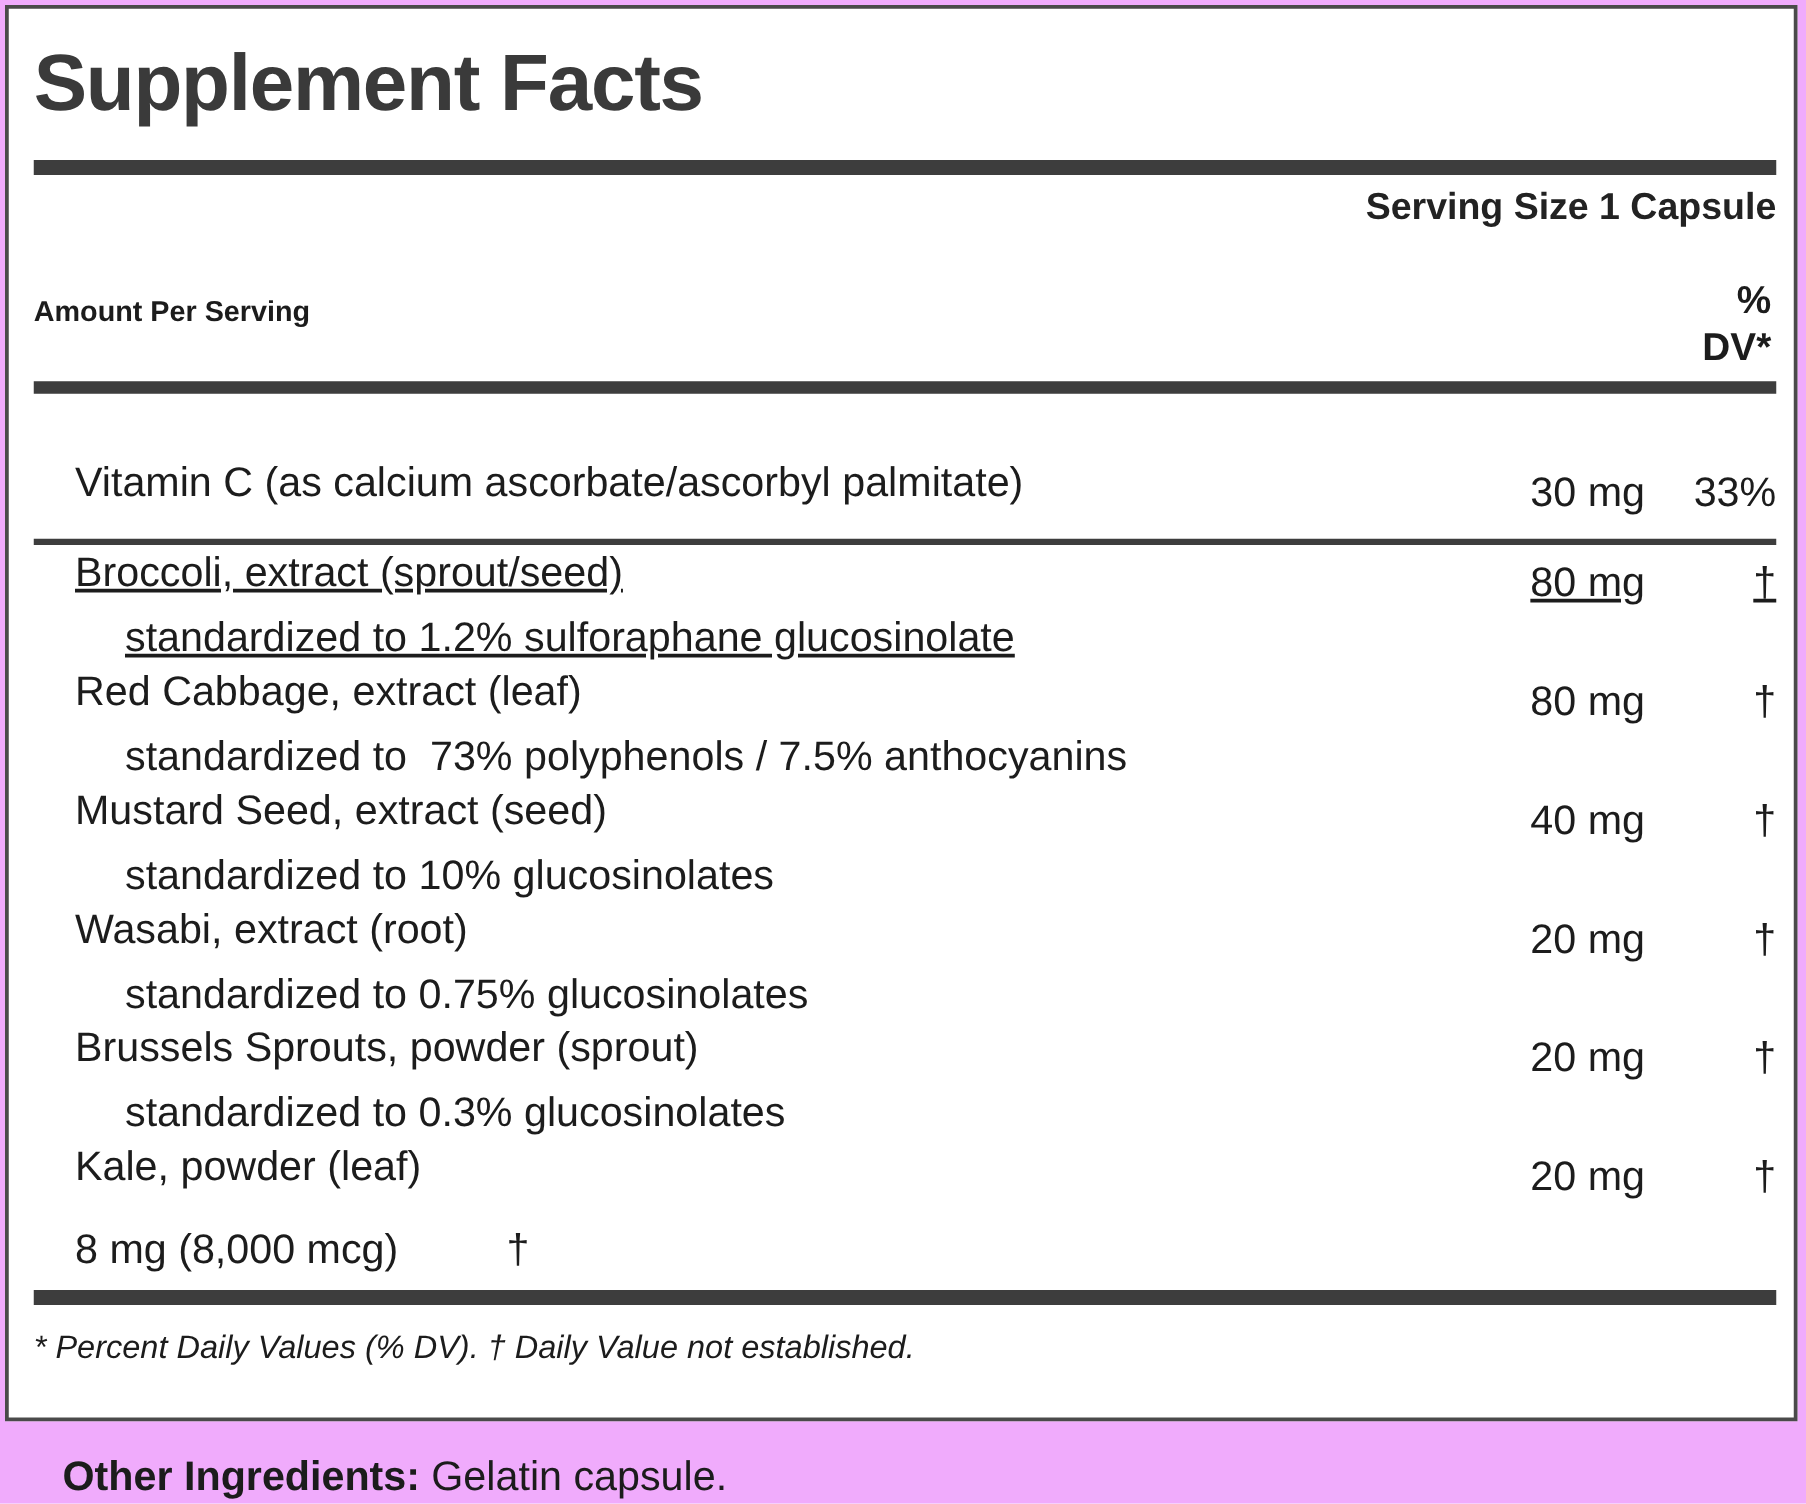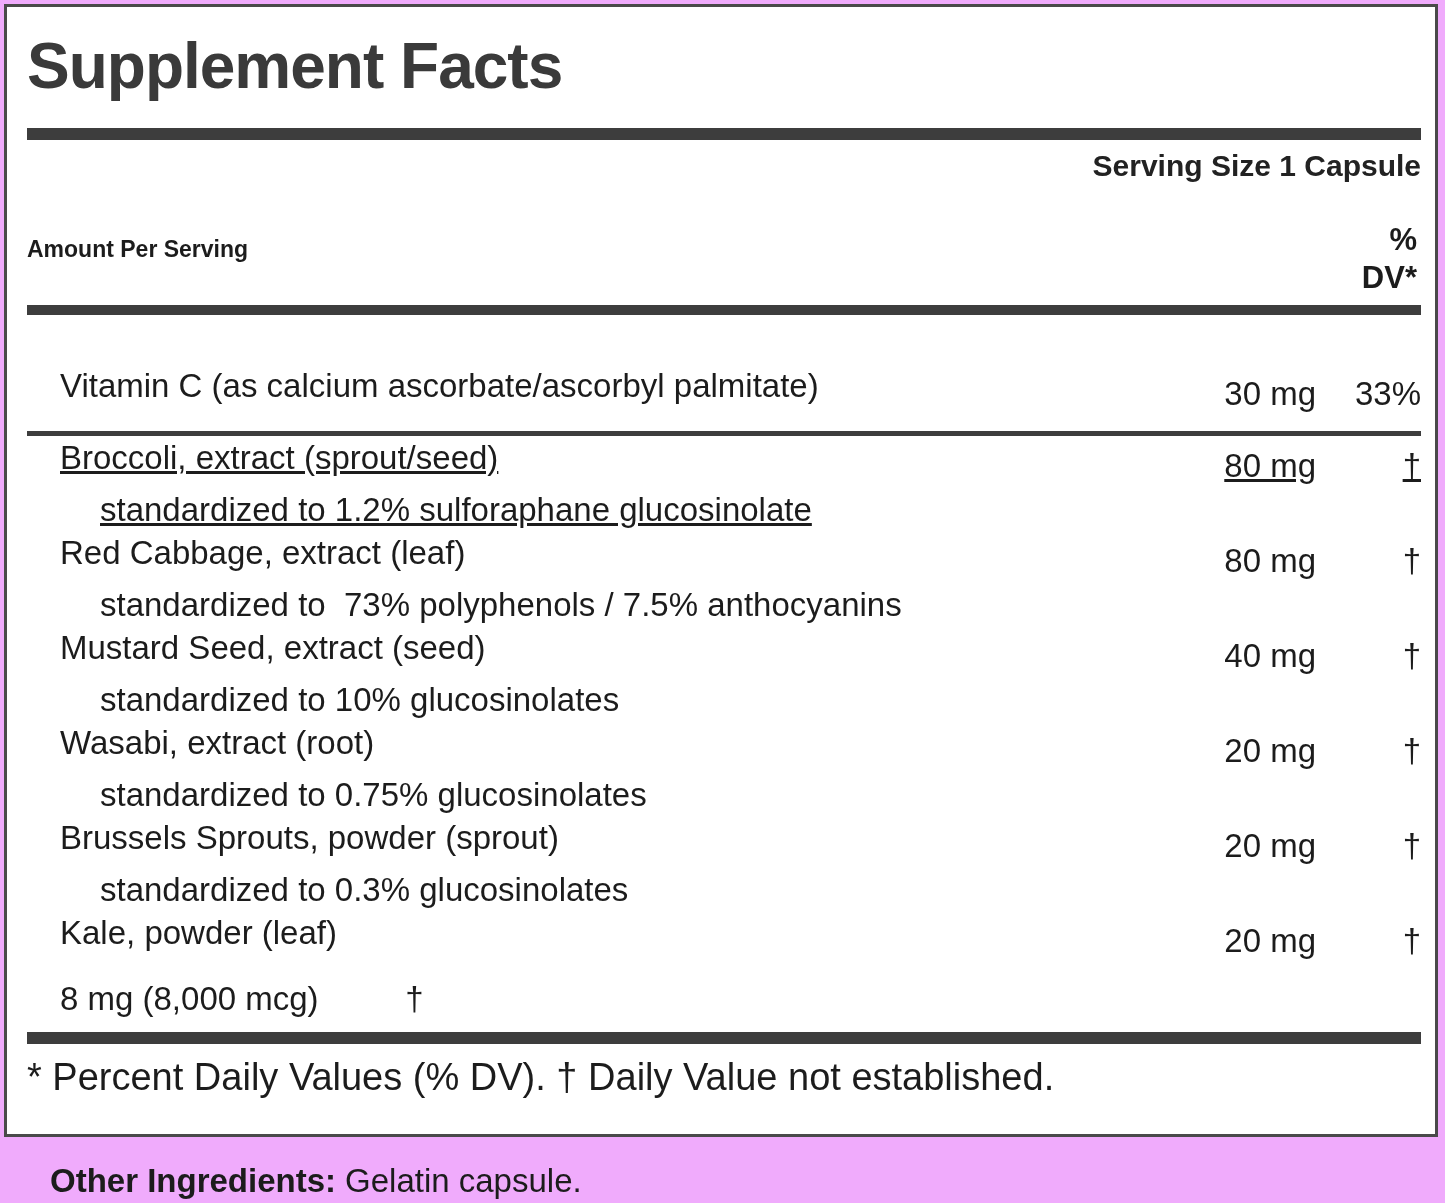--- a/index.html
+++ b/index.html
@@ -52,21 +52,21 @@
   .row-amount { flex: 0 0 200px; text-align: right; padding-top: 8px; white-space: nowrap; }
   .row-dv { flex: 0 0 105px; text-align: right; padding-top: 8px; }
   .row-name { }
   .row-sub { padding-left: 40px; margin-top: 10px; margin-bottom: 1px; white-space: pre-wrap; }
 
   .row.vitamin-row { margin-top: 50px; }
   .row.first-block { margin-top: 1px; text-decoration: underline; }
   .row.total-row { margin-top: 8px; }
 
   .footnote {
-    margin-top: 12px; font-size: 38px; line-height: 42px; color: #1c1c1c;
+    margin-top: 12px; font-size: 26px; line-height: 42px; color: #1c1c1c; font-style: italic;
   }
 
   .other-ingredients {
     position: absolute; left: 50px; top: 1160px;
     font-size: 33px; line-height: 42px; color: #1c1c1c;
   }
   .oi-label { font-weight: bold; }
   .oi-value { margin-left: 9px; text-align: center; }
 </style>
 </head>

